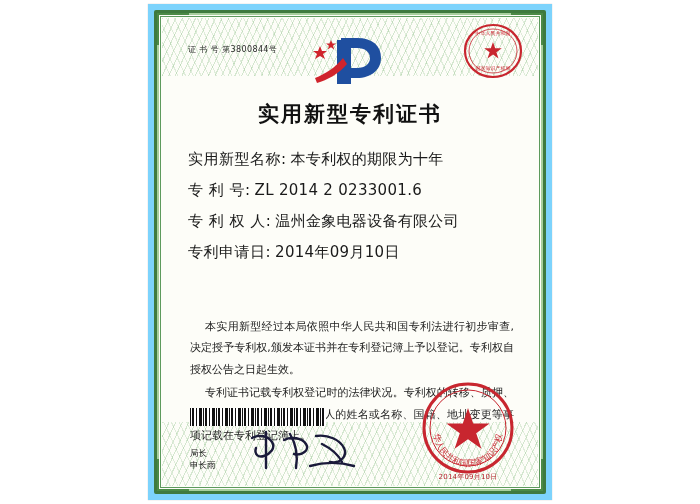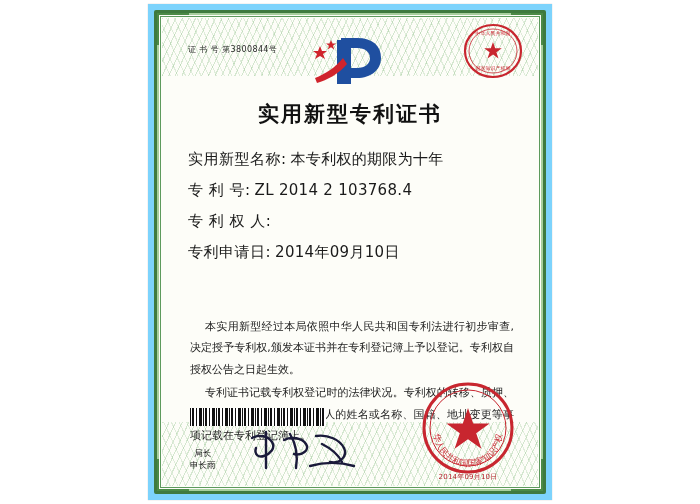--- a/index.html
+++ b/index.html
@@ -184,21 +184,20 @@
   }
 
   
   .sign-block {
     position: absolute;
     left: 42px;
     bottom: 28px;
     font-size: 8.5px;
     color: #111;
     line-height: 1.5;
-    text-align: center;
   }
   .signature {
     position: absolute;
     left: 96px;
     bottom: 26px;
     width: 120px;
     height: 46px;
   }
 
   
@@ -261,24 +260,25 @@
 
     <div class="doc-title">实用新型专利证书</div>
 
     <div class="fields">
       <div class="field-row">
         <span class="field-label">实用新型名称:</span>
         <span class="field-value">本专利权的期限为十年</span>
       </div>
       <div class="field-row">
         <span class="field-label">专 利 号:</span>
-        <span class="field-value">ZL 2014 2 103768.4</span>
+        <span class="field-value">ZL 2014 2 0233001.6</span>
       </div>
       <div class="field-row">
         <span class="field-label">专 利 权 人:</span>
+        <span class="field-value">温州金象电器设备有限公司</span>
       </div>
       <div class="field-row">
         <span class="field-label">专利申请日:</span>
         <span class="field-value">2014年09月10日</span>
       </div>
     </div>
 
     <div class="body-text">
       <p>本实用新型经过本局依照中华人民共和国专利法进行初步审查,决定授予专利权,颁发本证书并在专利登记簿上予以登记。专利权自授权公告之日起生效。</p>
       <p>专利证书记载专利权登记时的法律状况。专利权的转移、质押、无效、终止、恢复和专利权人的姓名或名称、国籍、地址变更等事项记载在专利登记簿上。</p>

